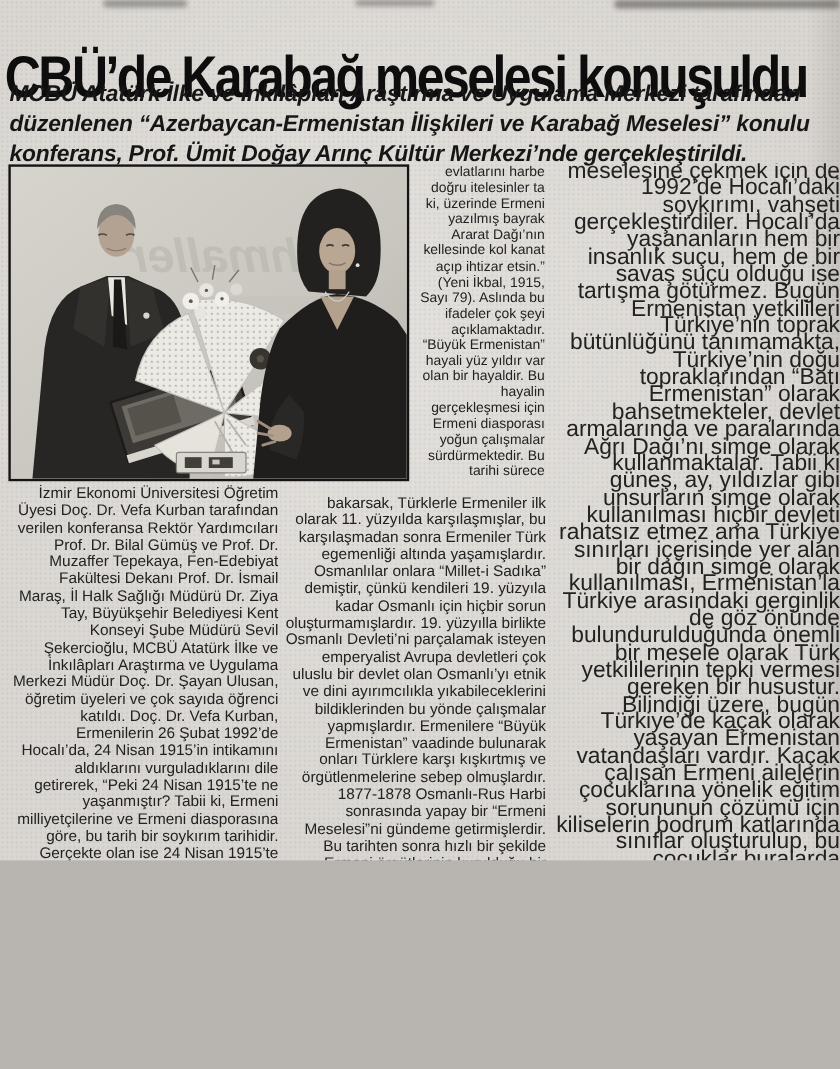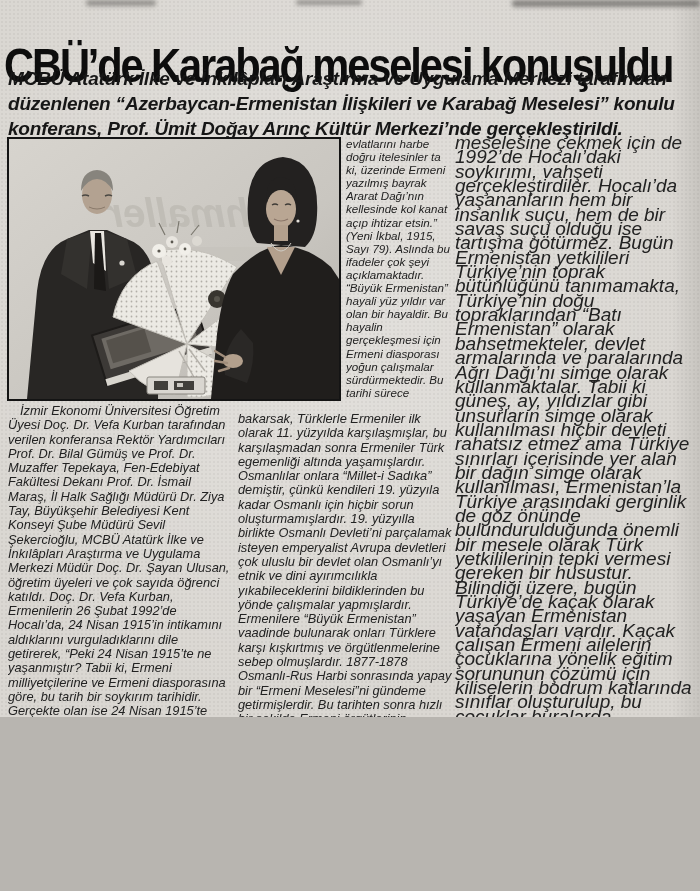--- a/index.html
+++ b/index.html
@@ -32,21 +32,21 @@
     font-size:19px;line-height:25px;font-weight:bold;font-style:italic;
     white-space:pre-line;color:#161616;letter-spacing:-.2px;
   }
   .photo{
     position:absolute;left:7px;top:137px;width:334px;height:264px;
     border:2px solid #141414;box-sizing:border-box;background:#ccc9c3;
   }
   .photo svg{display:block;width:100%;height:100%;}
   .bodycol{
     position:absolute;font-size:12.8px;line-height:14.3px;
-    text-align:left;color:#222;font-style:italic;
+    text-align:right;color:#222;
   }
   .col-left{left:8px;top:404px;width:224px;height:482px;text-indent:12px;overflow:hidden;}
   .col-narrow{left:346px;top:137px;width:108px;height:276px;font-size:11.6px;line-height:13.1px;overflow:hidden;}
   .col-mid{left:238px;top:412px;width:217px;height:476px;overflow:hidden;}
   .col-right{left:455px;top:136px;width:245px;height:740px;font-size:19px;line-height:14.35px;overflow:hidden;}
   .rule-bottom{position:absolute;left:438px;top:882px;width:262px;height:3px;background:#262626;}
 </style>
 </head>
 <body>
 

